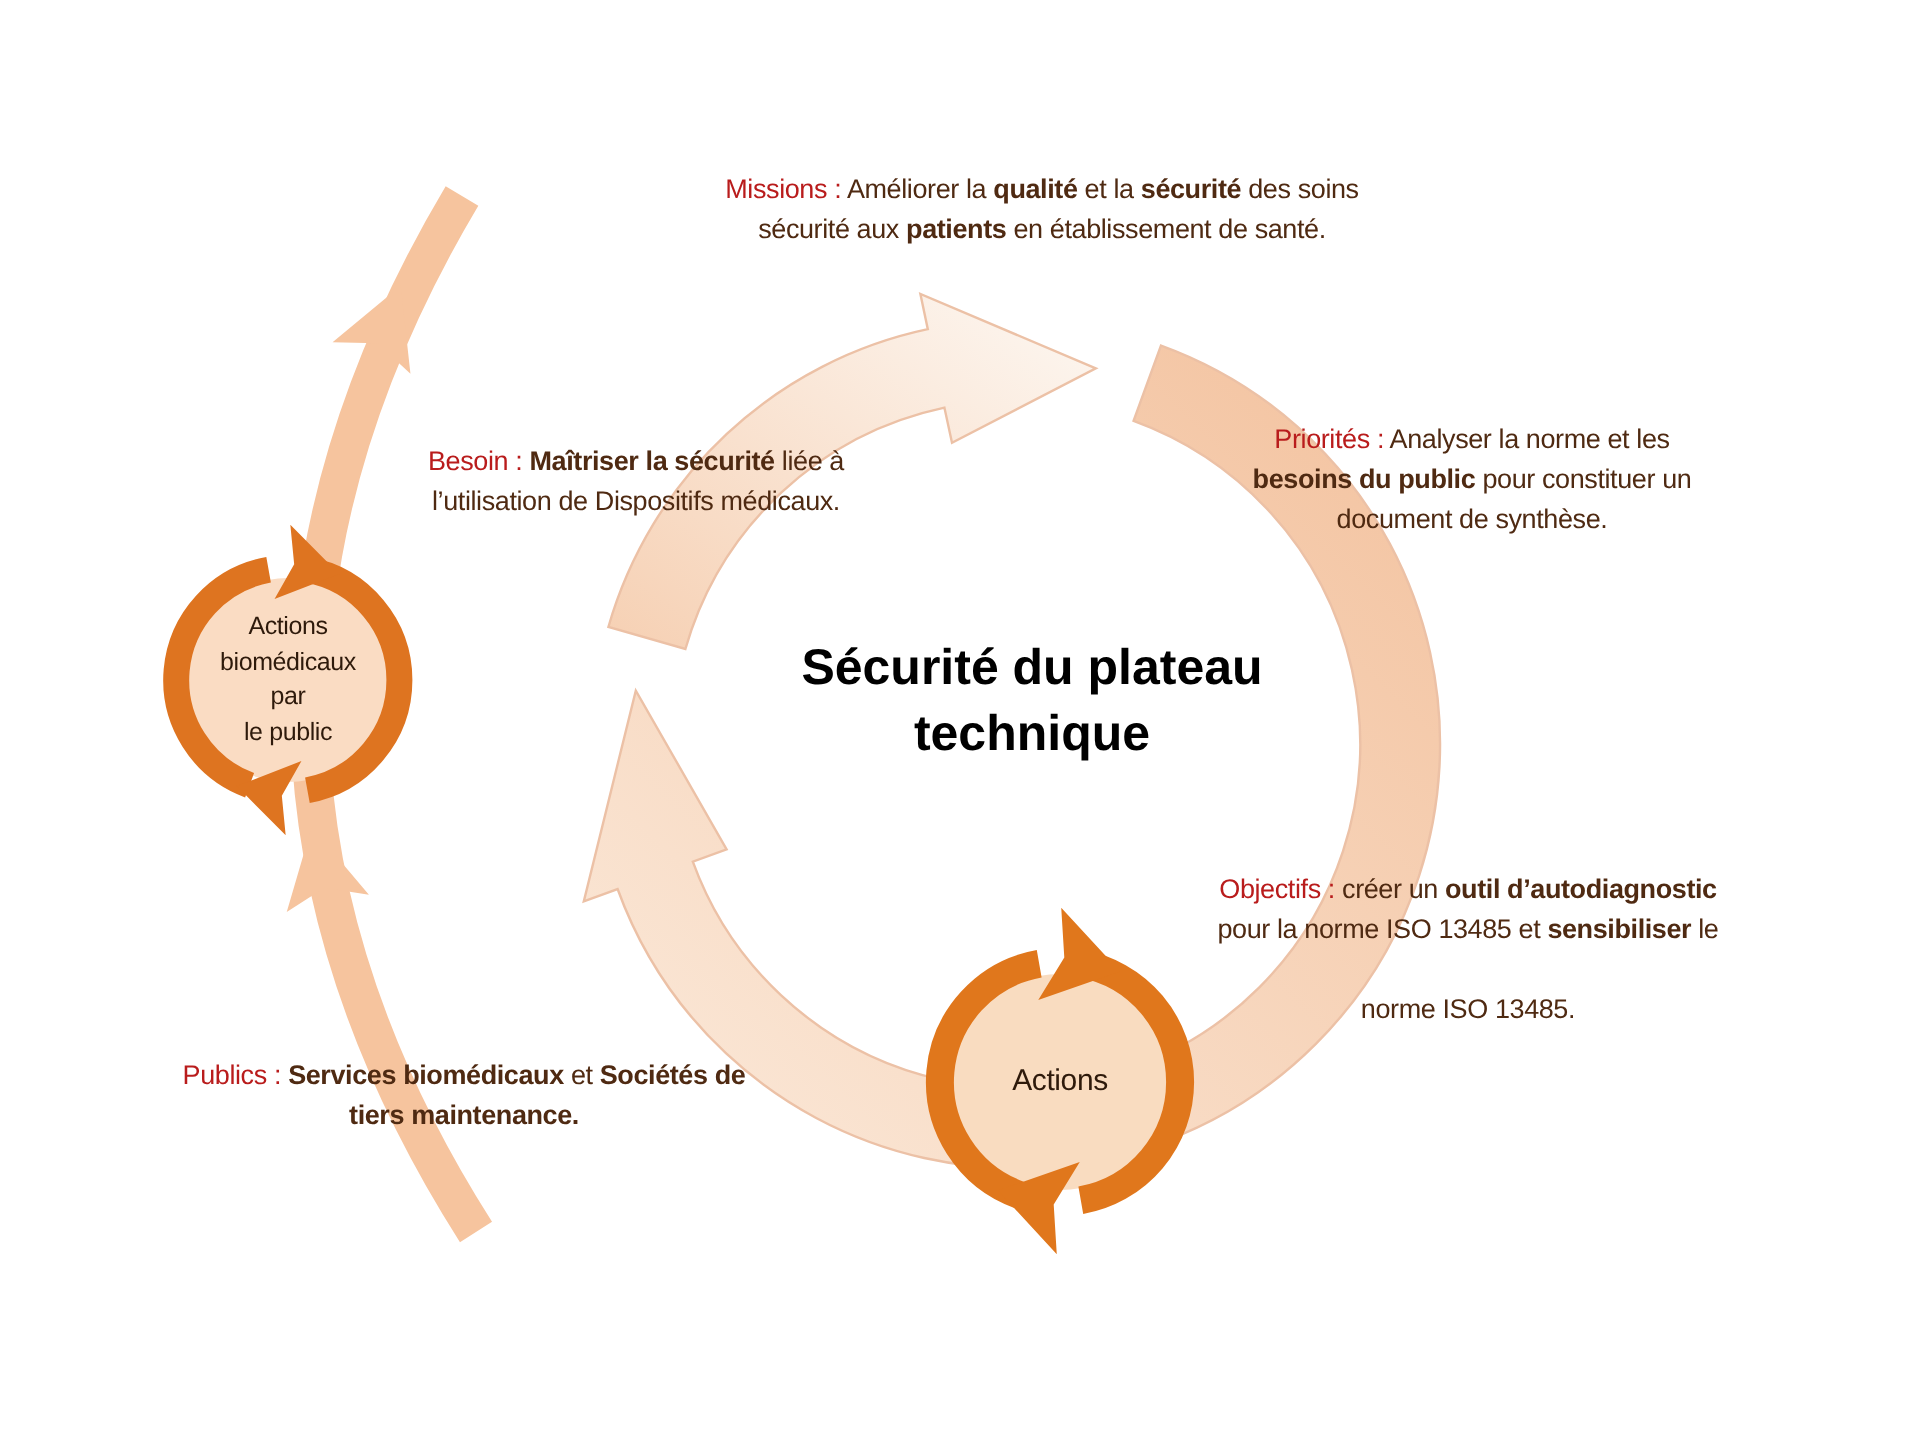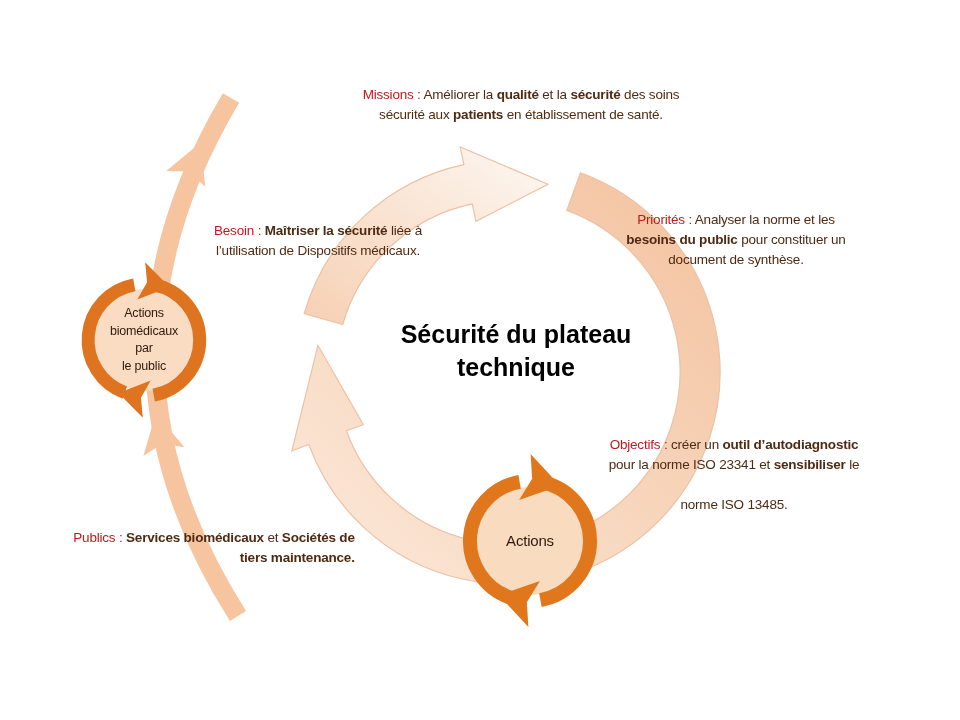--- a/index.html
+++ b/index.html
@@ -94,21 +94,21 @@
 
   <div class="tb" style="left:521px;top:85px;"><span class="o">Missions : </span><span>Améliorer la </span><span class="b">qualité</span><span> et la </span><span class="b">sécurité</span><span> des soins</span><br><span>sécurité aux </span><span class="b">patients</span><span> en établissement de santé.</span></div>
 
   <div class="tb" style="left:736px;top:210px;"><span class="o">Priorités : </span><span>Analyser la norme et les</span><br><span class="b">besoins du public</span><span> pour constituer un</span><br><span>document de synthèse.</span></div>
 
   <div class="tb" style="left:318px;top:221px;"><span class="o">Besoin : </span><span class="b">Maîtriser la sécurité</span><span> liée à</span><br><span>l’utilisation de Dispositifs médicaux.</span></div>
 
   <div class="tb title" style="left:516px;top:318px;"><span>Sécurité du plateau</span><br><span>technique</span></div>
 
 
-  <div class="tb" style="left:214px;top:528px;text-align:right;"><span class="o">Publics : </span><span class="b">Services biomédicaux</span><span> et </span><span class="b">Sociétés de</span><br><span class="b">tiers maintenance.</span></div>
+  <div class="tb" style="left:232px;top:528px;"><span class="o">Publics : </span><span class="b">Services biomédicaux</span><span> et </span><span class="b">Sociétés de</span><br><span class="b">tiers maintenance.</span></div>
 
-  <div class="tb" style="left:734px;top:423px;margin-top:12px;"><span class="o">Objectifs : </span><span>créer un </span><span class="b">outil d’autodiagnostic</span><br><span>pour la norme ISO 23341  et </span><span class="b">sensibiliser</span><span> le</span><br><br><span>norme ISO 13485.</span></div>
+  <div class="tb" style="left:734px;top:423px;margin-top:12px;"><span class="o">Objectifs : </span><span>créer un </span><span class="b">outil d’autodiagnostic</span><br><span>pour la norme ISO 13485  et </span><span class="b">sensibiliser</span><span> le</span><br><br><span>norme ISO 13485.</span></div>
 
   <div class="tb circle-label" style="left:144px;top:305px;"><span>Actions</span><br><span>biomédicaux</span><br><span>par</span><br><span>le public</span></div>
 
   <div class="tb actions-label" style="left:530px;top:532px;">Actions</div>
 
 </div>
 
 </body></html>

